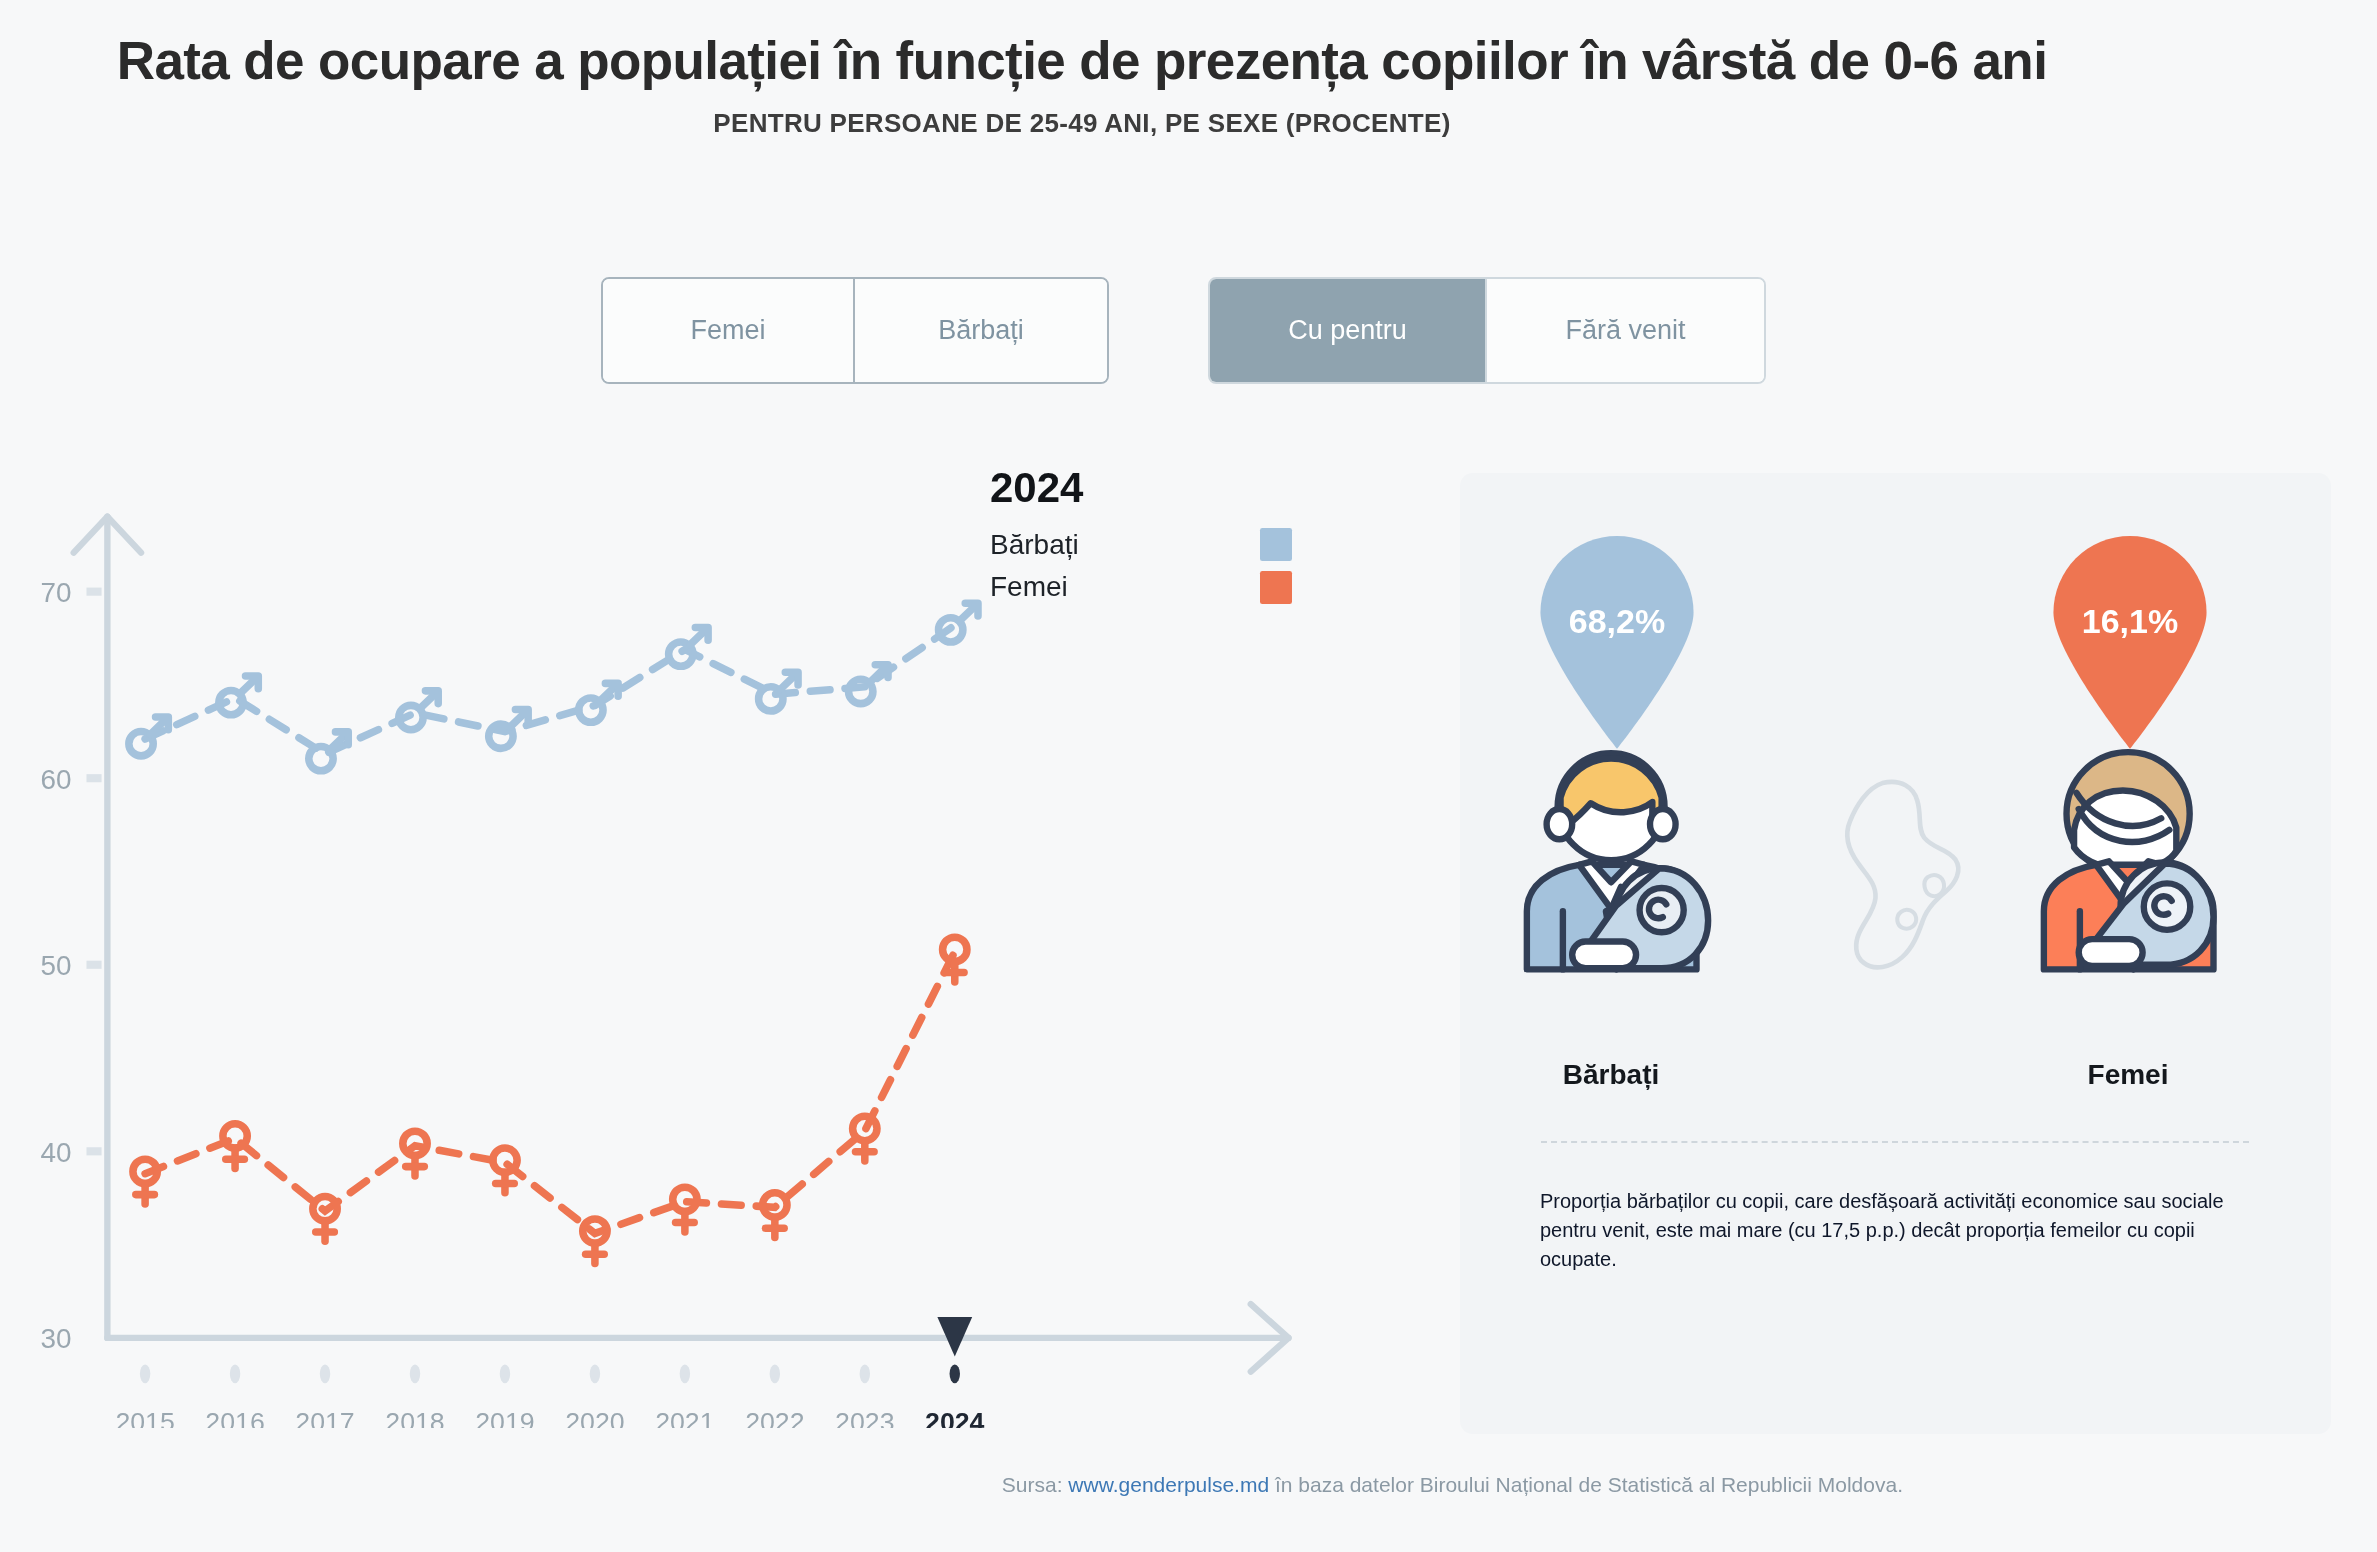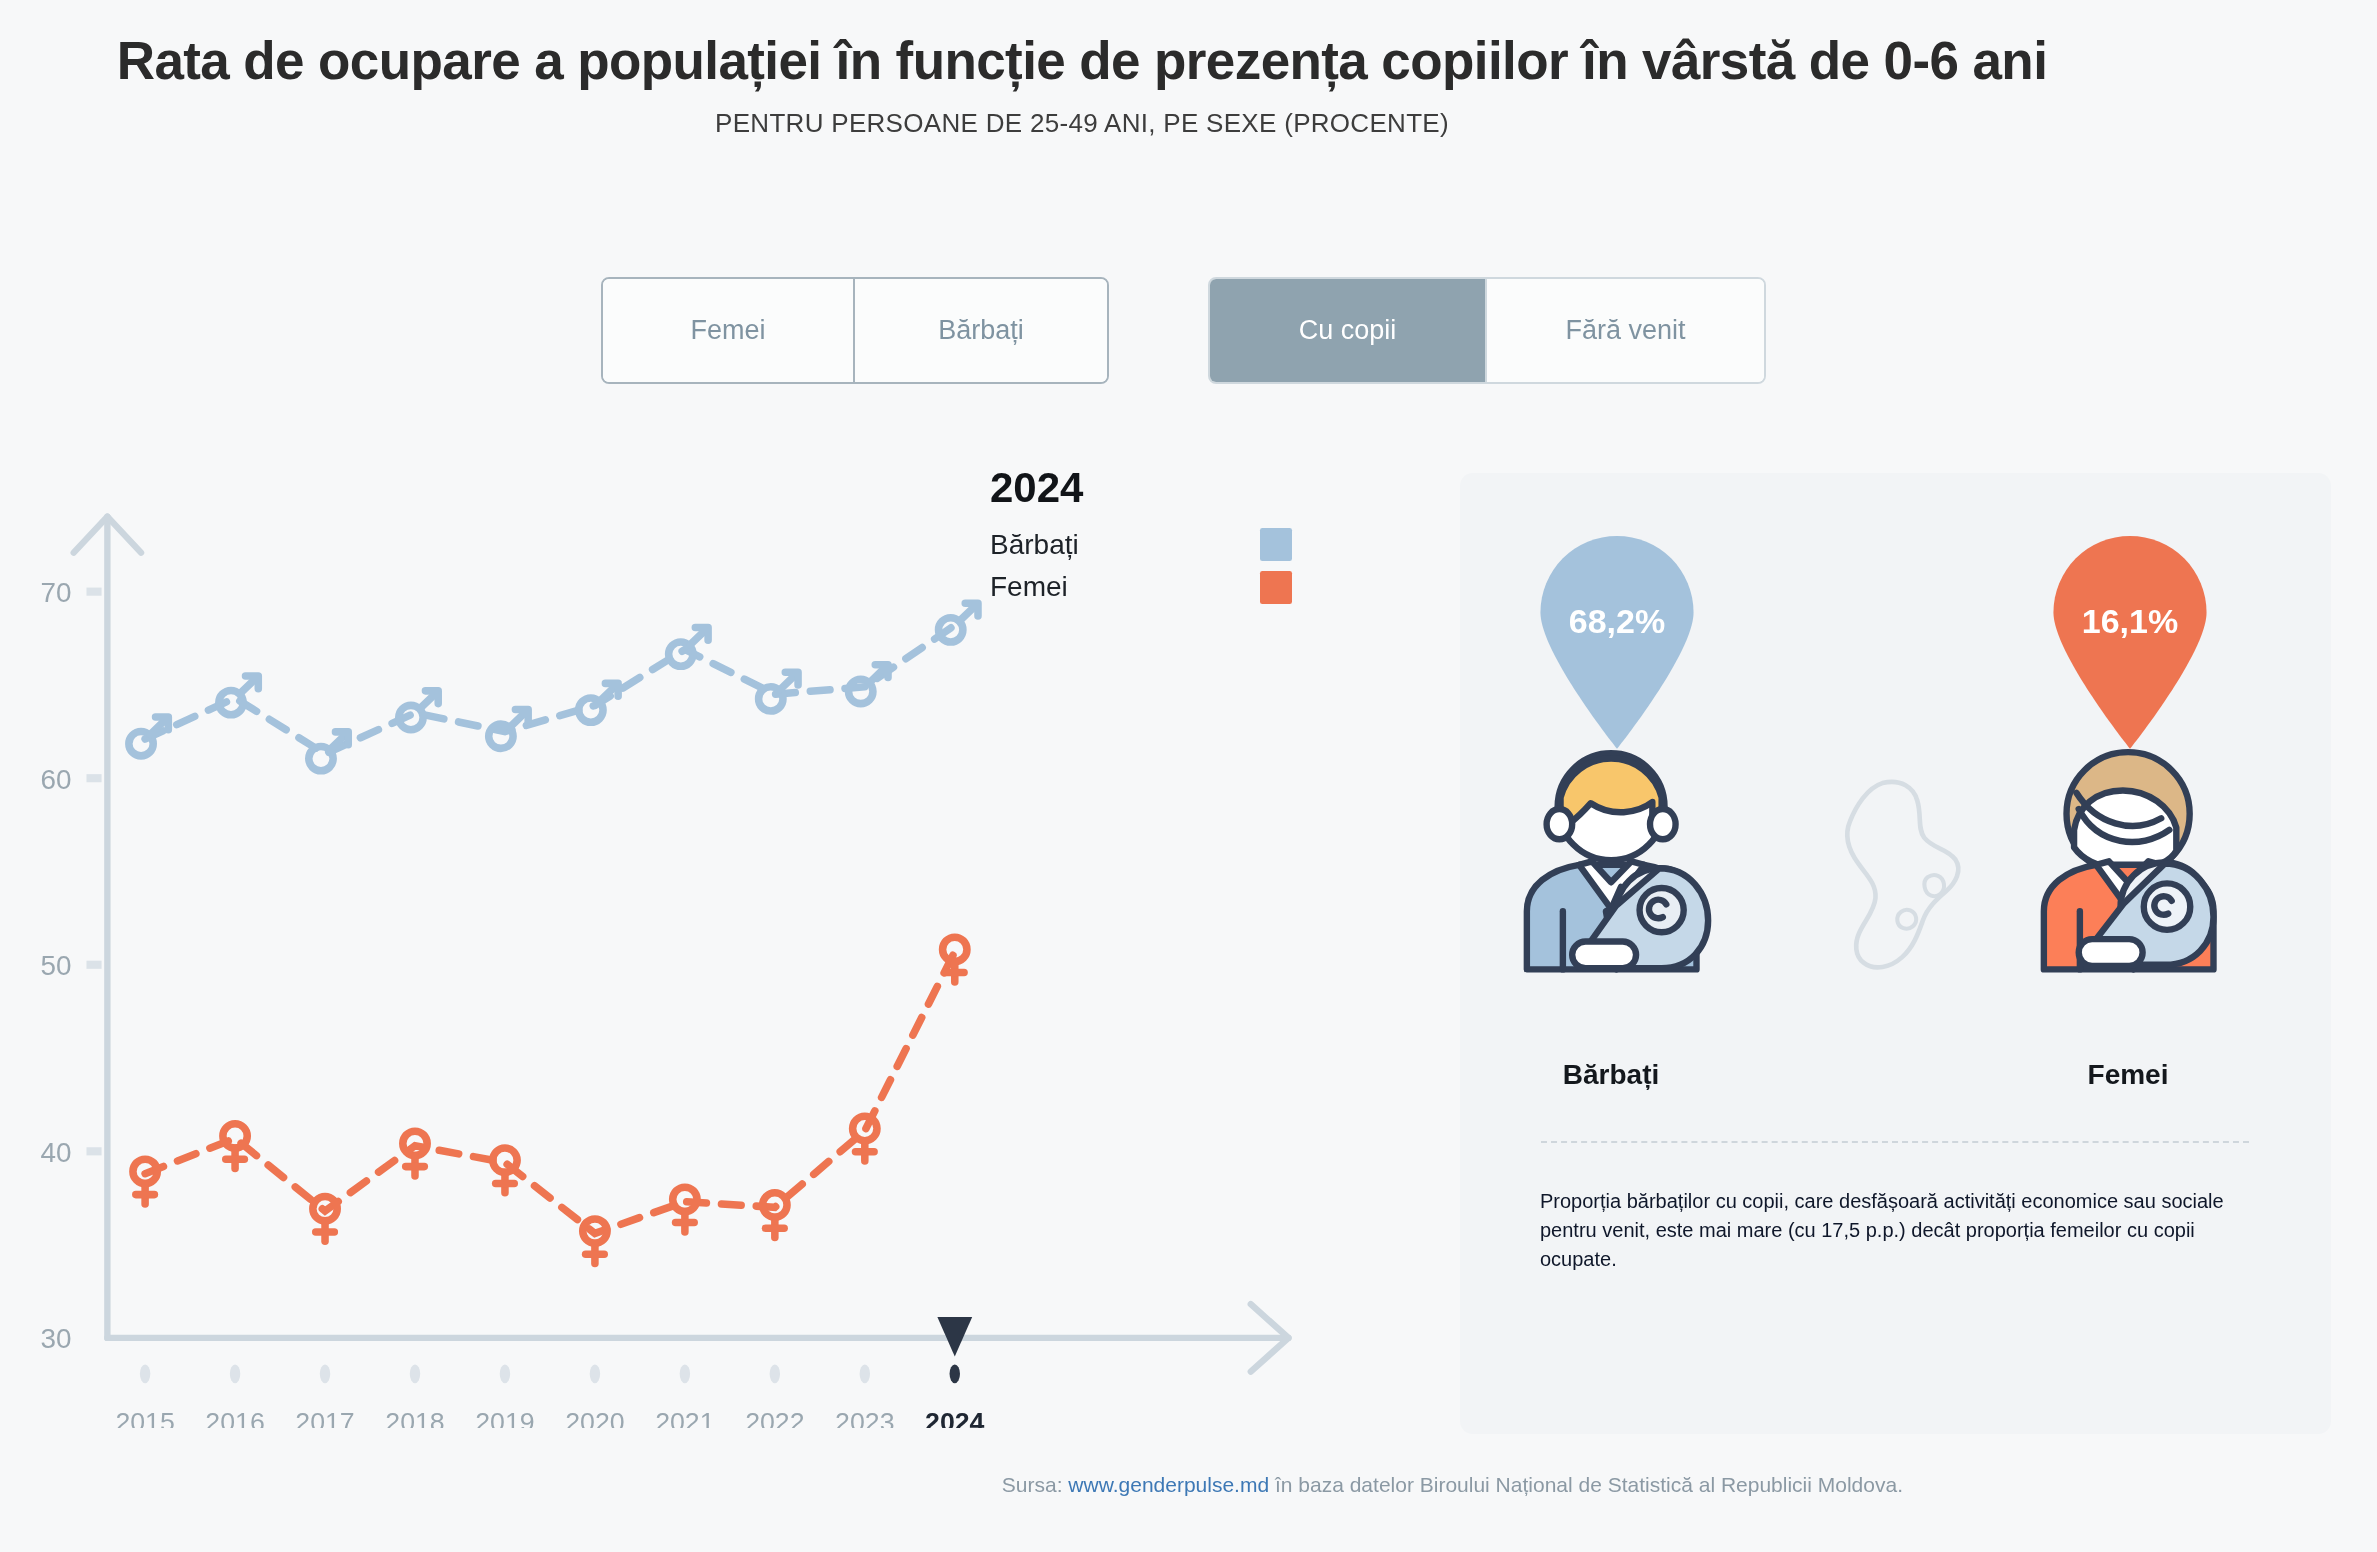--- a/index.html
+++ b/index.html
@@ -13,21 +13,21 @@
   }
   
   #header{position:absolute;left:0;top:0;width:2164px;text-align:center;}
   #title{
     margin:0;padding-top:30px;
     font-size:53px;font-weight:bold;line-height:1.18;
     color:#2b2b2b;letter-spacing:-0.6px;
   }
   #subtitle{
     margin:0;padding-top:15px;
-    font-size:26px;font-weight:normal;letter-spacing:0.3px;
+    font-size:26px;font-weight:bold;letter-spacing:0.3px;
     color:#3d3d3d;
   }
   
   #toggles{position:absolute;top:277px;left:0;width:2377px;}
   .seg{
     position:absolute;display:flex;
     border:2.3px solid #a7b4bd;border-radius:8.1px;overflow:hidden;
     background:#fbfcfc;
   }
   .seg-btn{
@@ -93,21 +93,21 @@
   <h1 id="title">Rata de ocupare a populației în funcție de prezența copiilor în vârstă de 0-6 ani</h1>
   <div id="subtitle">PENTRU PERSOANE DE 25-49 ANI, PE SEXE (PROCENTE)</div>
 </div>
 
 <div id="toggles">
   <div class="seg" id="seg-gender">
     <div class="seg-btn">Femei</div>
     <div class="seg-btn">Bărbați</div>
   </div>
   <div class="seg" id="seg-children">
-    <div class="seg-btn active">Cu copii</div>
+    <div class="seg-btn active">Cu pentru</div>
     <div class="seg-btn">Fără venit</div>
   </div>
 </div>
 
 <div id="chart">
   <svg id="chart-svg" width="1422" height="987" viewBox="0 0 2450 1700">
       <path d="M185 1545 L185 130" stroke="#ccd6de" stroke-width="11" fill="none" stroke-linecap="round"></path>
       <path d="M127 192 L185 130 L243 192" stroke="#ccd6de" stroke-width="11" fill="none" stroke-linecap="round" stroke-linejoin="round"></path>
       <path d="M185 1545 L2220 1545" stroke="#ccd6de" stroke-width="11" fill="none" stroke-linecap="round"></path>
       <path d="M2155 1487 L2220 1545 L2155 1603" stroke="#ccd6de" stroke-width="11" fill="none" stroke-linecap="round" stroke-linejoin="round"></path>

